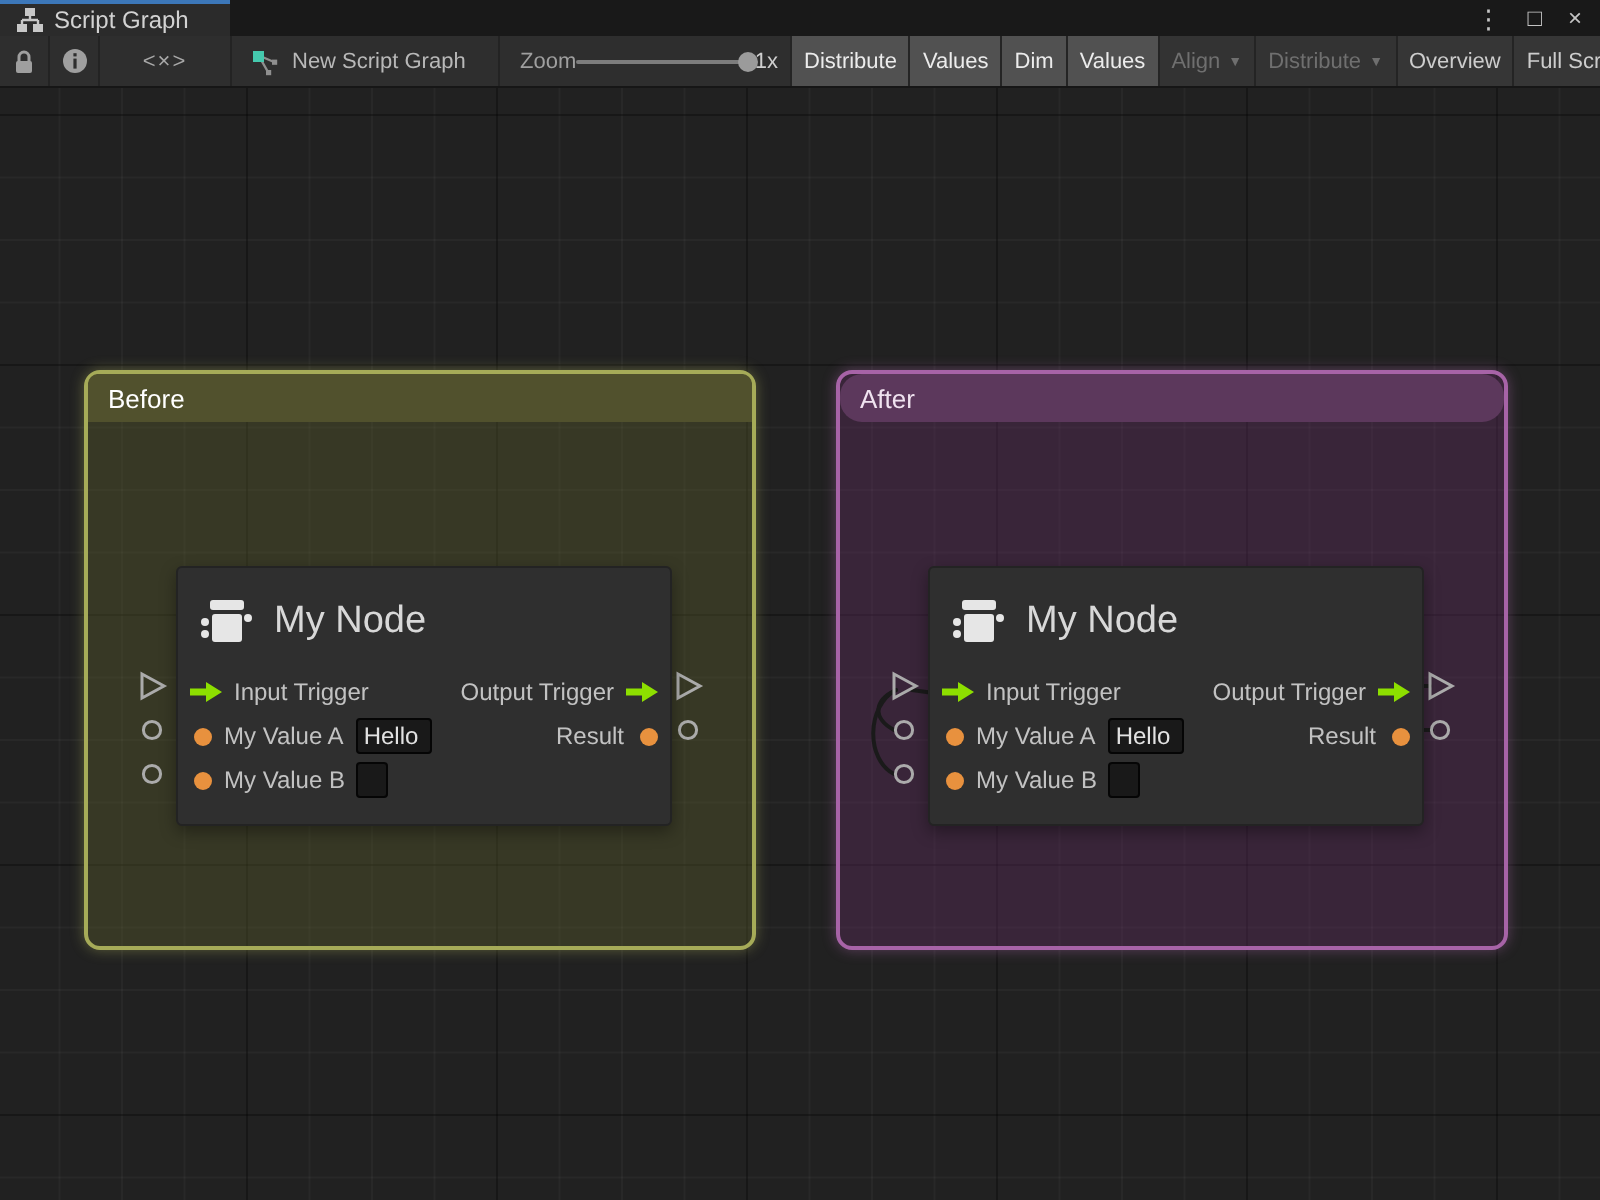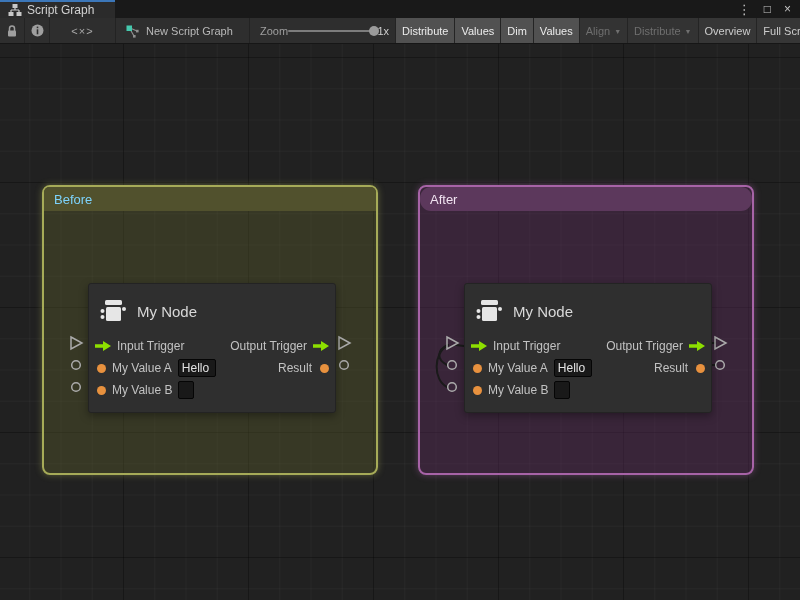--- a/index.html
+++ b/index.html
@@ -60,32 +60,32 @@
   
   .group{
     position:absolute;width:336px;height:290px;border-radius:8px;border:2px solid #888;
   }
   .group-header{
     height:24px;border-radius:5px 5px 0 0;display:flex;align-items:center;
     padding:0 10px;font-size:13px;
   }
   .group-before{left:42px;top:141px;background:var(--group-before-body,rgba(92,94,44,0.38));
     border-color:var(--group-before-accent,#a6ab58);box-shadow:0 0 7px rgba(166,171,88,0.45);}
-  .group-before .group-header{background:var(--group-before-header,#51512d);color:#7dd3fc;}
+  .group-before .group-header{background:var(--group-before-header,#51512d);color:#ffffff;}
   .group-after{left:418px;top:141px;background:var(--group-after-body,rgba(96,45,96,0.38));
     border-color:var(--group-after-accent,#a763a7);box-shadow:0 0 7px rgba(167,99,167,0.45);}
   .group-after .group-header{background:var(--group-after-header,#5c385c);color:#f0e3f0;border-radius:11px;}
   
   .node{
     position:absolute;left:44px;top:96px;width:248px;height:130px;
     background:#2f2f2f;border:1px solid #232323;border-radius:3px;
     box-shadow:0 3px 8px rgba(0,0,0,0.35);
   }
   .node-header{position:absolute;top:10px;left:10px;right:10px;height:34px;display:flex;align-items:center;gap:10px;}
-  .node-title{color:#d8d8d8;font-size:15px;}
+  .node-title{color:#d8d8d8;font-size:19px;}
   .row{position:absolute;left:0;right:0;height:20px;display:flex;align-items:center;padding:0 6px;font-size:12px;color:#c2c2c2;}
   .row1{top:52px;align-items:center;} .row2{top:74px;} .row3{top:96px;}
   .plabel{margin-left:6px;white-space:nowrap;}
   .rlabel{margin-left:auto;margin-right:6px;white-space:nowrap;}
   .dot{width:9px;height:9px;border-radius:50%;background:var(--value-orange,#e8913e);flex-shrink:0;margin-left:2px;}
   .arrow{fill:var(--trigger-green,#8ddf00);}
   .vfield{
     margin-left:6px;height:18px;background:#191919;border:1px solid #050505;border-radius:2px;
     color:#e2e2e2;font-size:12px;font-family:"Liberation Sans",sans-serif;padding:0 3px;outline:none;
   }

